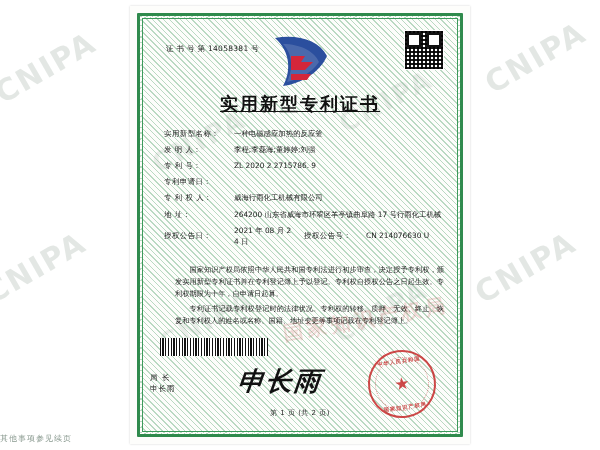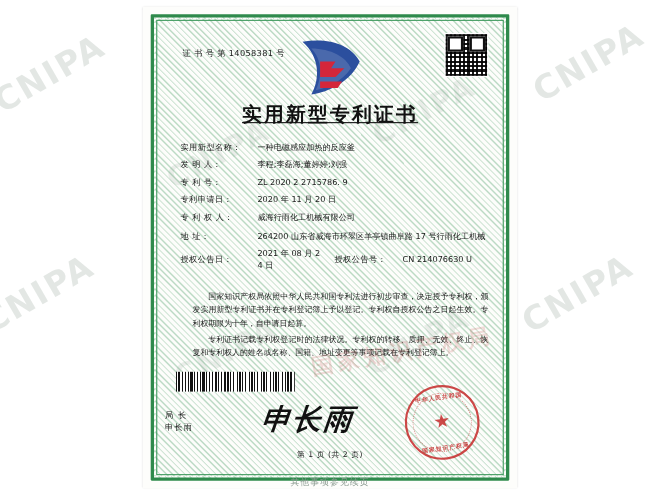--- a/index.html
+++ b/index.html
@@ -271,21 +271,20 @@
     bottom: 26px;
     text-align: center;
     font-size: 7px;
     color: #222;
     letter-spacing: 0.5px;
   }
   .footer-note {
     position: absolute;
     left: 0; right: 0;
     bottom: 6px;
-    text-align: center;
     font-size: 8px;
     color: #8a9a90;
     letter-spacing: 1px;
   }
 </style>
 </head>
 <body>
 
 <div class="page">
 
@@ -333,21 +332,20 @@
       <div class="row">
         <span class="lbl">发 明 人：</span>
         <span class="val">李程;李磊海;董婷婷;刘强</span>
       </div>
       <div class="row">
         <span class="lbl">专 利 号：</span>
         <span class="val">ZL 2020 2 2715786. 9</span>
       </div>
       <div class="row">
         <span class="lbl">专利申请日：</span>
-        <span class="val">2020 年 11 月 20 日</span>
       </div>
       <div class="row">
         <span class="lbl">专 利 权 人：</span>
         <span class="val">威海行雨化工机械有限公司</span>
       </div>
       <div class="row">
         <span class="lbl">地      址：</span>
         <span class="val">264200 山东省威海市环翠区羊亭镇曲阜路 17 号行雨化工机械</span>
       </div>
       <div class="row tight">

